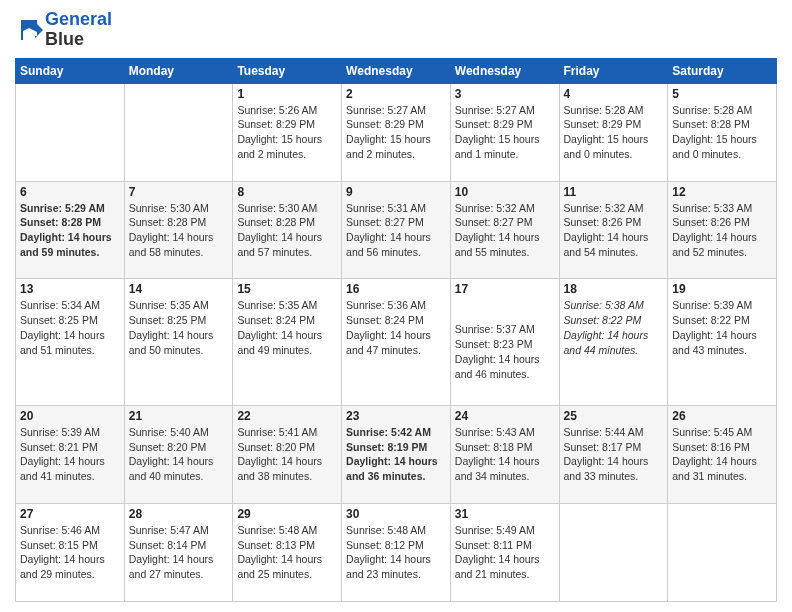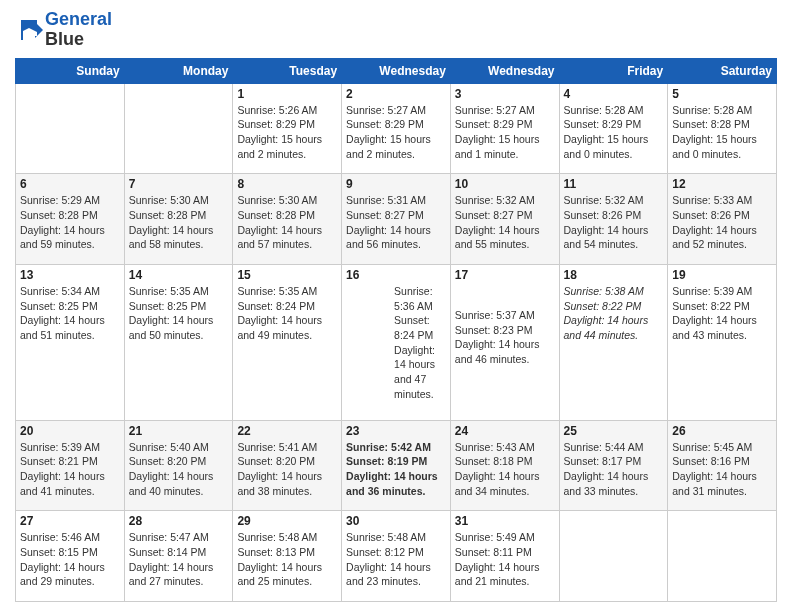--- a/index.html
+++ b/index.html
@@ -55,21 +55,21 @@
     .calendar {
       width: 100%;
       border-collapse: collapse;
       flex: 1;
       font-size: 10.5px;
     }
     .calendar thead th {
       background: #1a5fb4;
       color: #fff;
       padding: 5px 4px;
-      text-align: right;
+      text-align: left;
       font-size: 12px;
       font-weight: bold;
       border: 1px solid #1a5fb4;
     }
     .calendar tbody td {
       border: 1px solid #ccc;
       vertical-align: top;
       padding: 3px 4px;
       width: 14.28%;
       height: 80px;
@@ -164,21 +164,21 @@
             <div class="day-num">5</div>
             <div class="day-info" style="white-space: pre-line;">Sunrise: 5:28 AM
 Sunset: 8:28 PM
 Daylight: 15 hours
 and 0 minutes.</div>
           </td>
         </tr>
         <tr>
           <td>
             <div class="day-num">6</div>
-            <div class="day-info" style="white-space: pre-line;">Sunrise: 5:29 AM
+            <div class="day-info" style="white-space: pre-line; font-weight: bold;">Sunrise: 5:29 AM
 Sunset: 8:28 PM
 Daylight: 14 hours
 and 59 minutes.</div>
           </td>
           <td>
             <div class="day-num">7</div>
             <div class="day-info" style="white-space: pre-line;">Sunrise: 5:30 AM
 Sunset: 8:28 PM
 Daylight: 14 hours
 and 58 minutes.</div>
@@ -236,21 +236,21 @@
           </td>
           <td>
             <div class="day-num">15</div>
             <div class="day-info" style="white-space: pre-line;">Sunrise: 5:35 AM
 Sunset: 8:24 PM
 Daylight: 14 hours
 and 49 minutes.</div>
           </td>
           <td>
             <div class="day-num">16</div>
-            <div class="day-info" style="white-space: pre-line; margin-left: 48px;">Sunrise: 5:36 AM
+            <div class="day-info" style="white-space: pre-line;">Sunrise: 5:36 AM
 Sunset: 8:24 PM
 Daylight: 14 hours
 and 47 minutes.</div>
           </td>
           <td>
             <div class="day-num">17</div>
             <div class="day-info" style="white-space: pre-line; margin-top: 26px;">Sunrise: 5:37 AM
 Sunset: 8:23 PM
 Daylight: 14 hours
 and 46 minutes.</div>

